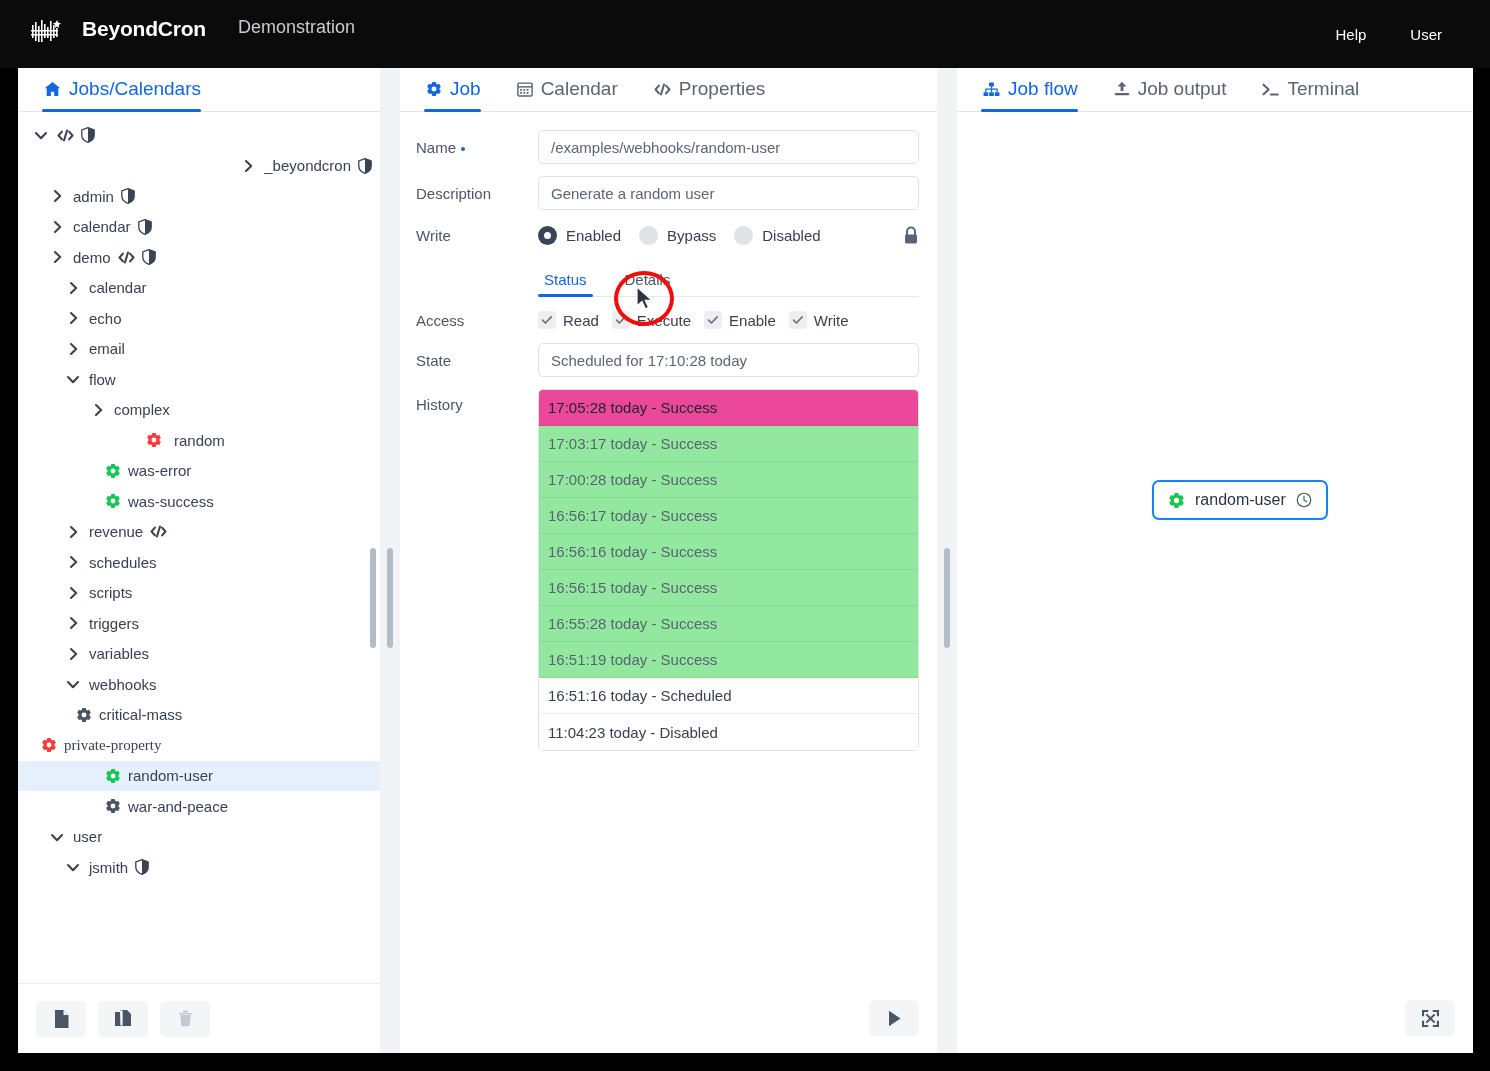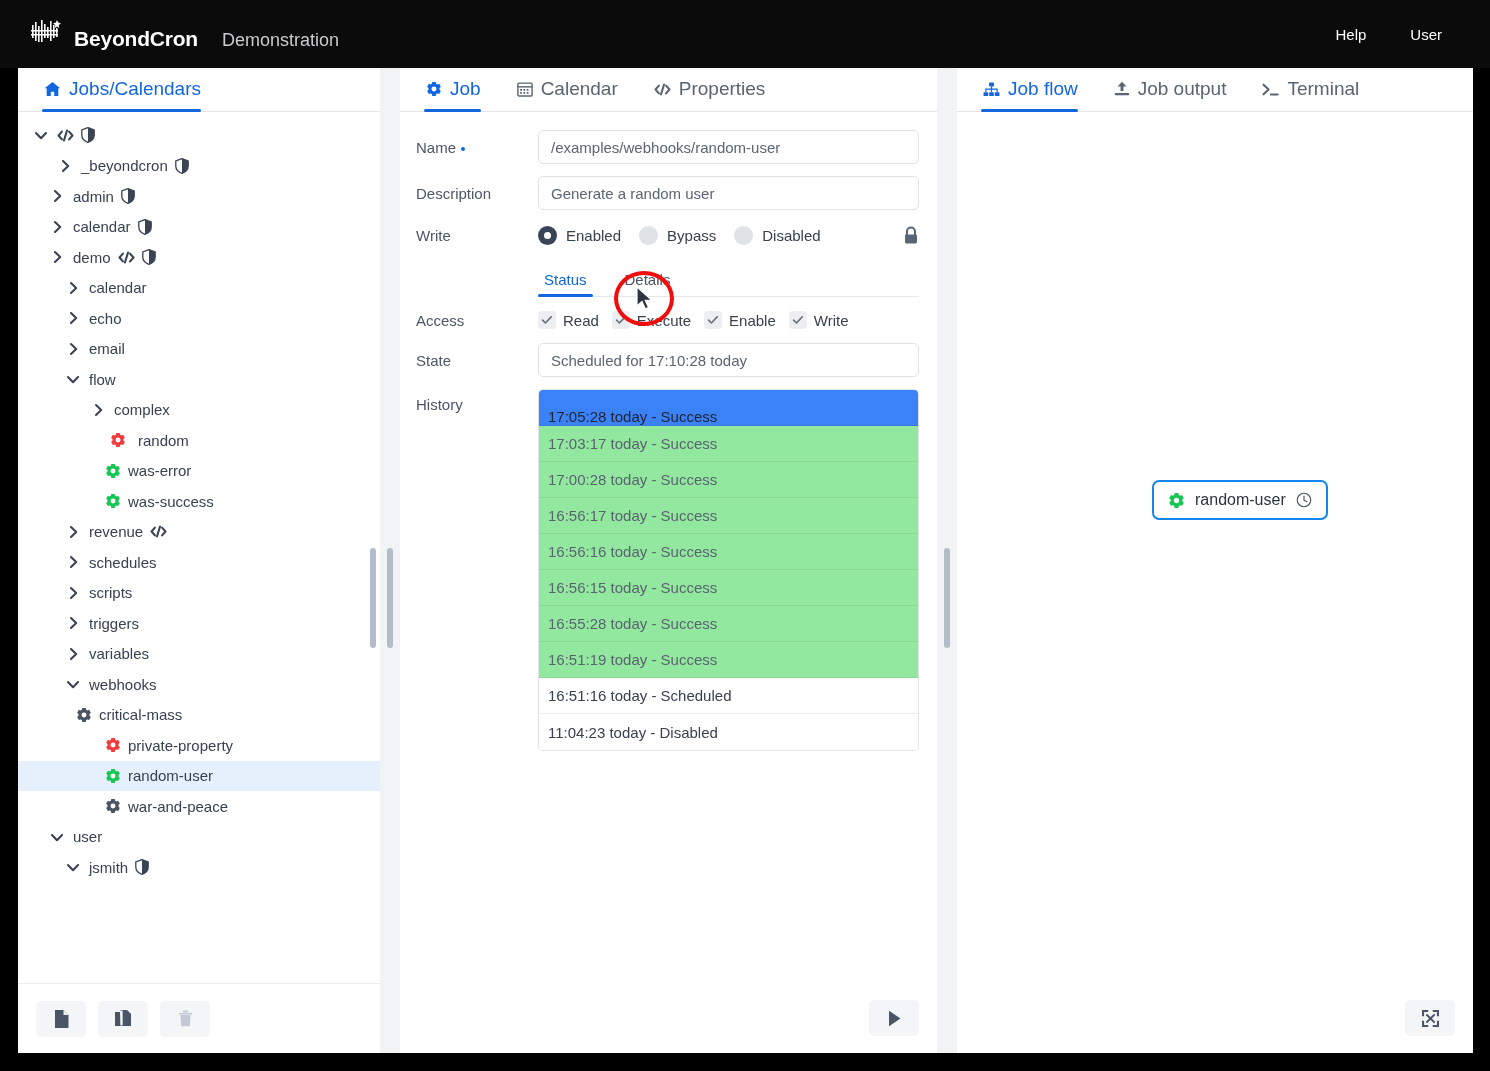--- a/index.html
+++ b/index.html
@@ -17,21 +17,21 @@
     background: #000;
   }
 
   
   .topbar {
     position: absolute; left: 0; top: 0;
     width: 1490px; height: 68px;
     background: #0b0b0c;
     display: flex; align-items: center;
   }
-  .brand { display: flex; align-items: flex-end; margin-left: 30px; gap: 10px; }
+  .brand { display: flex; align-items: flex-start; margin-left: 30px; gap: 18px; }
   .brand-logo { width: 34px; height: 34px; display: block; }
   .brand-name {
     color: #fff; font-size: 21px; font-weight: bold; letter-spacing: -0.2px;
   }
   .brand-sub {
     color: #c9cbcf; font-size: 18px; margin-left: 14px; font-weight: normal;
   }
   .topbar-right {
     margin-left: auto; display: flex; align-items: center; margin-right: 26px;
   }
@@ -153,21 +153,21 @@
   .history {
     margin: 0 18px 0 138px; border: 1px solid #dfe2e6; border-radius: 5px;
     overflow: hidden;
   }
   .hrow {
     height: 36px; display: flex; align-items: center; padding-left: 9px;
     font-size: 15px; border-bottom: 1px solid rgba(0,0,0,0.07);
     cursor: pointer;
   }
   .hrow:last-child { border-bottom: none; }
-  .hrow.top     { background: #3b82f6; color: #1e2430; align-items: flex-end; }
+  .hrow.top     { background: #ec4899; color: #1e2430; }
   .hrow.success { background: #93e8a0; color: #5a6470; }
   .hrow.plain   { background: #fff; color: #39414f; }
 
   .center-toolbar {
     position: absolute; right: 18px; bottom: 0; height: 70px;
     display: flex; align-items: center;
   }
 
   
   .flowarea { position: absolute; left: 0; top: 44px; right: 0; bottom: 0; }
@@ -257,21 +257,21 @@
               </svg>
             </span>
             <span class="ico">
               <svg width="14" height="16" viewBox="0 0 14 16">
                 <path d="M7 0.6 L13.2 3 V8 c0 3.6 -2.9 6.2 -6.2 7.4 C3.7 14.2 0.8 11.6 0.8 8 V3 z" fill="#3b4454"></path>
                 <path d="M7 0.6 V15.4 C3.7 14.2 0.8 11.6 0.8 8 V3 z" fill="#ffffff"></path>
                 <path d="M7 0.6 L13.2 3 V8 c0 3.6 -2.9 6.2 -6.2 7.4 C3.7 14.2 0.8 11.6 0.8 8 V3 z" fill="none" stroke="#3b4454" stroke-width="1.3"></path>
               </svg>
             </span>
           </div>
-          <div class="tnode" style="padding-left: 40px;">
+          <div class="tnode" style="padding-left: 40px; justify-content: flex-end;">
             <span class="chev">
               <svg width="14" height="14" viewBox="0 0 14 14">
                 <path d="M5 2 L10.2 7 L5 12" fill="none" stroke="#3b4454" stroke-width="2.1" stroke-linecap="round" stroke-linejoin="round"></path>
               </svg>
             </span>
             <span class="tlabel">_beyondcron</span>
             <span class="ico">
               <svg width="14" height="16" viewBox="0 0 14 16">
                 <path d="M7 0.6 L13.2 3 V8 c0 3.6 -2.9 6.2 -6.2 7.4 C3.7 14.2 0.8 11.6 0.8 8 V3 z" fill="#3b4454"></path>
                 <path d="M7 0.6 V15.4 C3.7 14.2 0.8 11.6 0.8 8 V3 z" fill="#ffffff"></path>
@@ -366,21 +366,21 @@
             <span class="tlabel">flow</span>
           </div>
           <div class="tnode" style="padding-left: 73px;">
             <span class="chev">
               <svg width="14" height="14" viewBox="0 0 14 14">
                 <path d="M5 2 L10.2 7 L5 12" fill="none" stroke="#3b4454" stroke-width="2.1" stroke-linecap="round" stroke-linejoin="round"></path>
               </svg>
             </span>
             <span class="tlabel">complex</span>
           </div>
-          <div class="tnode" style="padding-left: 64px; gap: 12px;">
+          <div class="tnode" style="padding-left: 100px; gap: 12px;">
             <span class="chev"></span>
             <span class="ico">
               <svg width="16" height="16" viewBox="0 0 20 20">
                 <path fill="#f53b3b" d="M12.2 1.2 h-4.4 l-0.5 2.2 -1.6 0.9 -2.1 -0.8 -2.2 3.8 1.7 1.5 V11 l-1.7 1.5 2.2 3.8 2.1 -0.8 1.6 0.9 0.5 2.4 h4.4 l0.5 -2.4 1.6 -0.9 2.1 0.8 2.2 -3.8 -1.7 -1.5 V8.8 l1.7 -1.5 -2.2 -3.8 -2.1 0.8 -1.6 -0.9 z"></path>
                 <circle cx="10" cy="10" r="3.1" fill="#ffffff"></circle>
               </svg>
             </span>
             <span class="tlabel">random</span>
           </div>
           <div class="tnode" style="padding-left: 64px;">
@@ -463,21 +463,21 @@
           <div class="tnode" style="padding-left: 35px;">
             <span class="chev"></span>
             <span class="ico">
               <svg width="16" height="16" viewBox="0 0 20 20">
                 <path fill="#4a5463" d="M12.2 1.2 h-4.4 l-0.5 2.2 -1.6 0.9 -2.1 -0.8 -2.2 3.8 1.7 1.5 V11 l-1.7 1.5 2.2 3.8 2.1 -0.8 1.6 0.9 0.5 2.4 h4.4 l0.5 -2.4 1.6 -0.9 2.1 0.8 2.2 -3.8 -1.7 -1.5 V8.8 l1.7 -1.5 -2.2 -3.8 -2.1 0.8 -1.6 -0.9 z"></path>
                 <circle cx="10" cy="10" r="3.1" fill="#ffffff"></circle>
               </svg>
             </span>
             <span class="tlabel">critical-mass</span>
           </div>
-          <div class="tnode" style="padding-left: 64px;">
+          <div class="tnode" style=" font-family: Liberation Serif, serif;">
             <span class="chev"></span>
             <span class="ico">
               <svg width="16" height="16" viewBox="0 0 20 20">
                 <path fill="#f53b3b" d="M12.2 1.2 h-4.4 l-0.5 2.2 -1.6 0.9 -2.1 -0.8 -2.2 3.8 1.7 1.5 V11 l-1.7 1.5 2.2 3.8 2.1 -0.8 1.6 0.9 0.5 2.4 h4.4 l0.5 -2.4 1.6 -0.9 2.1 0.8 2.2 -3.8 -1.7 -1.5 V8.8 l1.7 -1.5 -2.2 -3.8 -2.1 0.8 -1.6 -0.9 z"></path>
                 <circle cx="10" cy="10" r="3.1" fill="#ffffff"></circle>
               </svg>
             </span>
             <span class="tlabel">private-property</span>
           </div>
           <div class="tnode selected" style="padding-left: 64px;">

